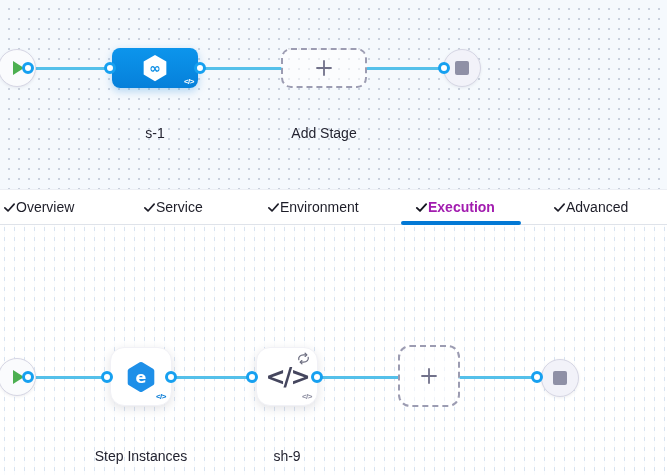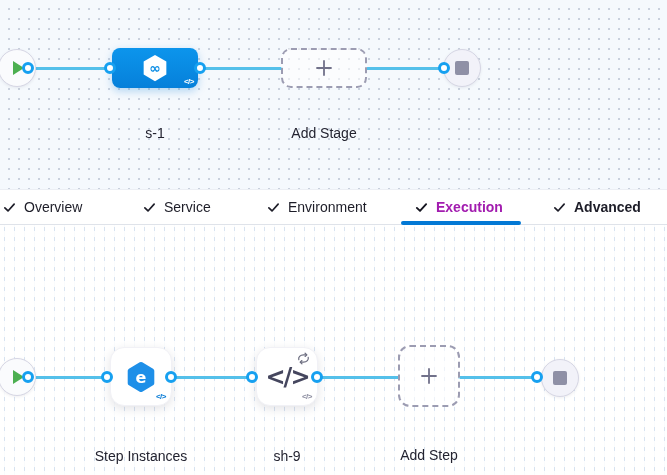--- a/index.html
+++ b/index.html
@@ -79,21 +79,21 @@
     display:flex;align-items:center;justify-content:center;
     box-shadow:0 3px 10px rgba(40,41,61,0.13);
   }
   .shell-glyph{
     font-size:24px;font-weight:bold;color:#45465E;letter-spacing:-2px;
     font-family:"DejaVu Sans",sans-serif;
   }
   .loop-icon{position:absolute;top:4px;right:6px;z-index:3;}
   
   .tab{
-    position:absolute;top:0;bottom:0;display:flex;align-items:center;gap:8px;
+    position:absolute;top:0;bottom:0;display:flex;align-items:center;
     font-size:14px;color:#1D1D28;cursor:pointer;white-space:nowrap;
   }
   .tab.active span{font-weight:bold;color:#a21caf;}
   #active-underline{
     position:absolute;left:401px;bottom:-1px;width:120px;height:4px;
     background:#0278D5;border-radius:3px;z-index:5;
   }
 </style>
 </head>
 <body>
@@ -159,21 +159,21 @@
       <span>Environment</span>
     </div>
 
     <div class="tab active" style="left:415px;">
       <svg width="13" height="13" viewBox="0 0 14 14">
         <path d="M2 7.4 L5.4 10.7 L12 3.4" stroke="#14141F" stroke-width="2" fill="none" stroke-linecap="round" stroke-linejoin="round"></path>
       </svg>
       <span>Execution</span>
     </div>
 
-    <div class="tab" style="left:553px;font-weight:bold;">
+    <div class="tab" style="left:553px;">
       <svg width="13" height="13" viewBox="0 0 14 14">
         <path d="M2 7.4 L5.4 10.7 L12 3.4" stroke="#1D1D28" stroke-width="1.8" fill="none" stroke-linecap="round" stroke-linejoin="round"></path>
       </svg>
       <span>Advanced</span>
     </div>
 
     <div id="active-underline"></div>
   </div>
 
   <div id="execution-section">
@@ -213,20 +213,19 @@
       </svg>
       <span class="code-badge gray">&lt;/&gt;</span>
     </div>
     <div class="node-label" style="left:257px;top:195px;width:60px;">sh-9</div>
 
     <div class="add-box" style="left:398px;top:120px;width:62px;height:62px;border-radius:12px;">
       <svg width="20" height="20" viewBox="0 0 20 20">
         <path d="M10 3 V17 M3 10 H17" stroke="#71718A" stroke-width="1.8" stroke-linecap="round"></path>
       </svg>
     </div>
-    <div class="node-label" style="left:389px;top:194px;width:80px;">Add Step</div>
 
     <div class="terminal-node end" style="left:541px;top:134px;">
       <div class="stop-square"></div>
     </div>
   </div>
 
 </div>
 
 </body></html>

